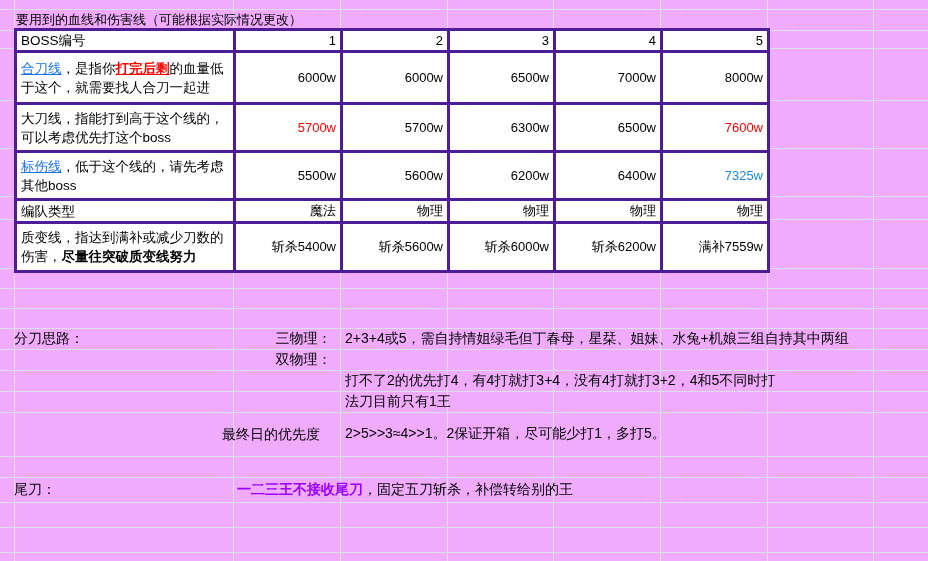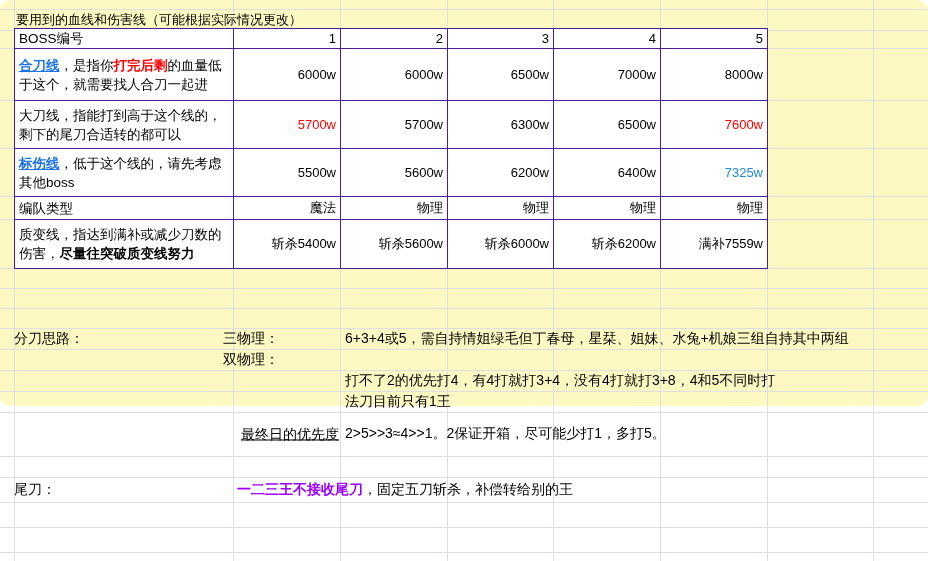--- a/index.html
+++ b/index.html
@@ -1,46 +1,46 @@
 <!DOCTYPE html>
 <html><head>
 <meta charset="utf-8">
 <style>
   * { margin:0; padding:0; box-sizing:border-box; }
   html,body { width:928px; height:561px; background:#ffffff; overflow:hidden;
     font-family:"Liberation Sans","DejaVu Sans",sans-serif; color:#000; }
-  #sheet { position:relative; width:928px; height:406px; background:#fef9c3;border-radius:10px; }
+  #sheet { position:relative; width:928px; height:561px; background:#f0abfc; }
 
   
   .vline { position:absolute; top:0; width:1px; height:561px; background:#dcdfe3; }
   .hline { position:absolute; left:0; height:1px; width:928px; background:#dcdfe3; }
 
   
   .sheet-title { position:absolute; left:16px; top:9px; height:21px; line-height:21px;
     font-size:13px; white-space:nowrap; }
 
   
   table.boss { position:absolute; left:14px; top:28px; border-collapse:collapse;
     table-layout:fixed; font-size:13px; }
-  table.boss td { border:1px solid #4c1d95; background:#fff; padding:0 4px;
+  table.boss td { border:3px solid #4c1d95; background:#fff; padding:0 4px;
     vertical-align:middle; overflow:hidden; }
   td.lbl { text-align:left; font-size:13.5px; line-height:19px; }
   td.val { text-align:right; font-size:13px; white-space:nowrap; }
-  .link { color:#1a73e8; font-weight:bold; text-decoration:underline;margin-top:44px; }
-  .redline { color:#ff0000; font-weight:bold; }
+  .link { color:#1a73e8; font-weight:normal; text-decoration:underline;margin-top:44px; }
+  .redline { color:#ff0000; font-weight:bold; text-decoration:underline; }
   .red { color:#ff0000; }
   .blue { color:#1e88e5; }
   .b { font-weight:bold; }
 
   
   .note-row { position:absolute; left:0; width:928px; font-size:14px; }
   .b-label { position:absolute; left:14px; width:215px; font-weight:normal; }
-  .c-label { position:absolute; left:223px; width:99px; text-align:left; }
-  .c-label2 { position:absolute; left:237px; top:50%; transform:translateY(-50%);
-    width:102px; line-height:21px; text-align:right;text-decoration:underline; }
+  .c-label { position:absolute; left:254px; width:99px; text-align:center; }
+  .c-label2 { position:absolute; left:222px; top:50%; transform:translateY(-50%);
+    width:102px; line-height:21px; text-align:left; }
   .flow { position:absolute; left:345px; white-space:nowrap; }
   .flow-c { position:absolute; left:237px; white-space:nowrap; }
   .purple { color:#9900ff; font-weight:bold; }
   .vcenter { top:50%; transform:translateY(-50%); }
 </style>
 </head>
 <body>
 
 <div id="sheet">
 
@@ -99,21 +99,21 @@
       <td class="lbl">
         <span class="link">合刀线</span><span>，是指你</span><span class="redline">打完后剩</span><span>的血量低于这个，就需要找人合刀一起进</span>
       </td>
       <td class="val">6000w</td>
       <td class="val">6000w</td>
       <td class="val">6500w</td>
       <td class="val">7000w</td>
       <td class="val">8000w</td>
     </tr>
     <tr style="height:48px">
-      <td class="lbl">大刀线，指能打到高于这个线的，剩下的尾刀合适转的都可以</td>
+      <td class="lbl">大刀线，指能打到高于这个线的，可以考虑优先打这个boss</td>
       <td class="val red">5700w</td>
       <td class="val">5700w</td>
       <td class="val">6300w</td>
       <td class="val">6500w</td>
       <td class="val red">7600w</td>
     </tr>
     <tr style="height:48px">
       <td class="lbl">
         <span class="link">标伤线</span><span>，低于这个线的，请先考虑其他boss</span>
       </td>
@@ -140,27 +140,27 @@
       <td class="val">斩杀6000w</td>
       <td class="val">斩杀6200w</td>
       <td class="val">满补7559w</td>
     </tr>
   </tbody>
     </table>
 
   <div class="note-row" style="top:328px;height:21px;line-height:21px">
     <span class="b-label">分刀思路：</span>
     <span class="c-label">三物理：</span>
-    <span class="flow">6+3+4或5，需自持情姐绿毛但丁春母，星栞、姐妹、水兔+机娘三组自持其中两组</span>
+    <span class="flow">2+3+4或5，需自持情姐绿毛但丁春母，星栞、姐妹、水兔+机娘三组自持其中两组</span>
   </div>
   <div class="note-row" style="top:349px;height:21px;line-height:21px">
     <span class="c-label">双物理：</span>
   </div>
   <div class="note-row" style="top:370px;height:21px;line-height:21px">
-    <span class="flow">打不了2的优先打4，有4打就打3+4，没有4打就打3+8，4和5不同时打</span>
+    <span class="flow">打不了2的优先打4，有4打就打3+4，没有4打就打3+2，4和5不同时打</span>
   </div>
   <div class="note-row" style="top:391px;height:21px;line-height:21px">
     <span class="flow">法刀目前只有1王</span>
   </div>
   <div class="note-row" style="top:412px;height:44px">
     <span class="c-label2">最终日的优先度</span>
     <span class="flow vcenter">2&gt;5&gt;&gt;3≈4&gt;&gt;1。2保证开箱，尽可能少打1，多打5。</span>
   </div>
 
   <div class="note-row" style="top:477px;height:25px;line-height:25px">

